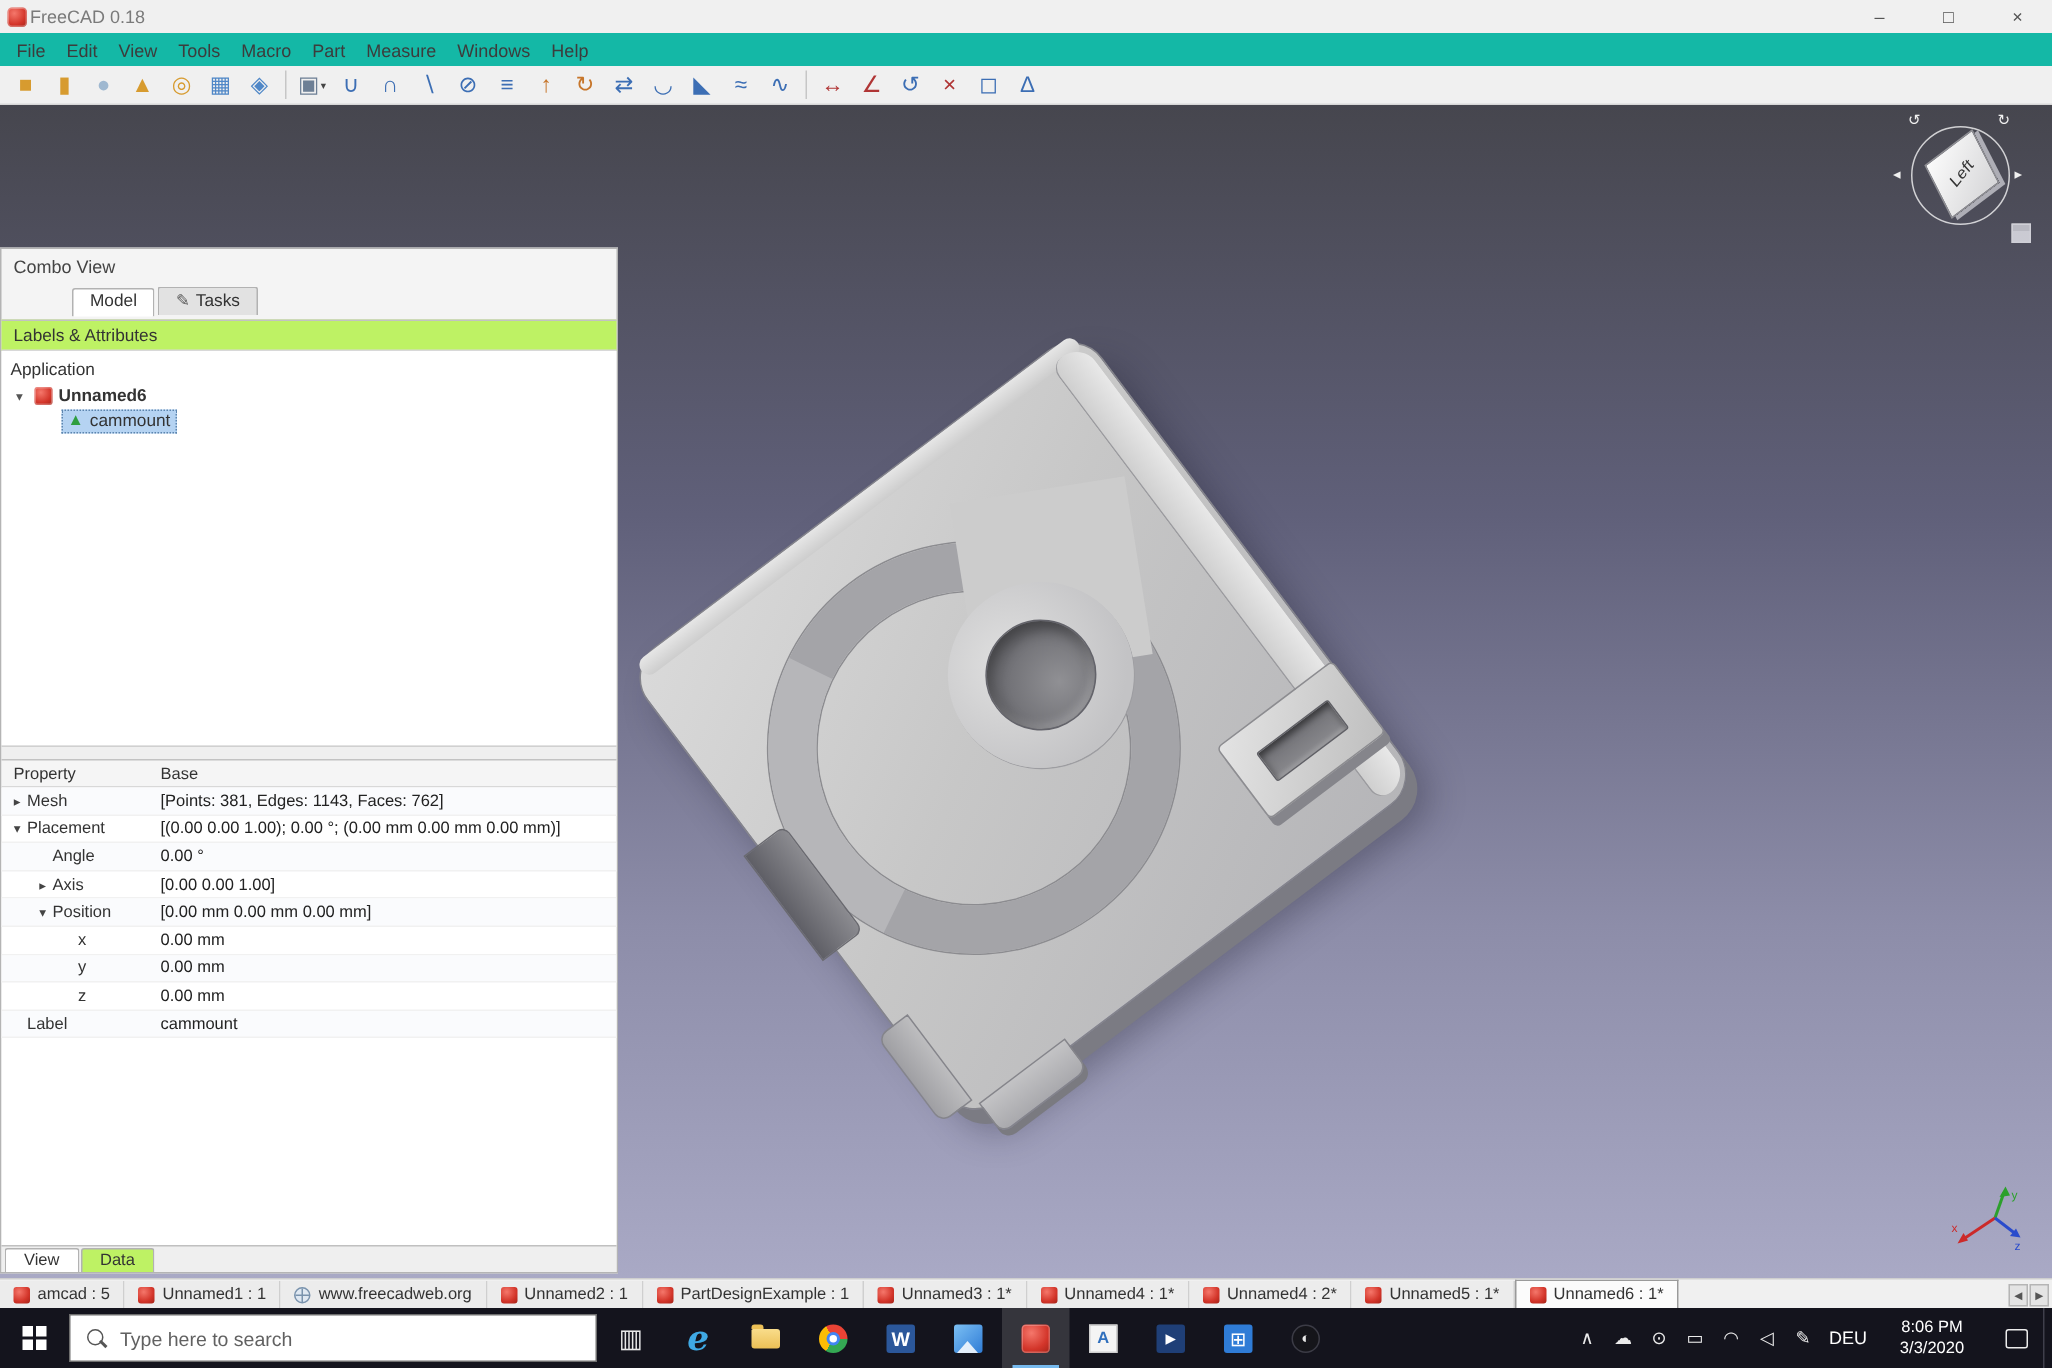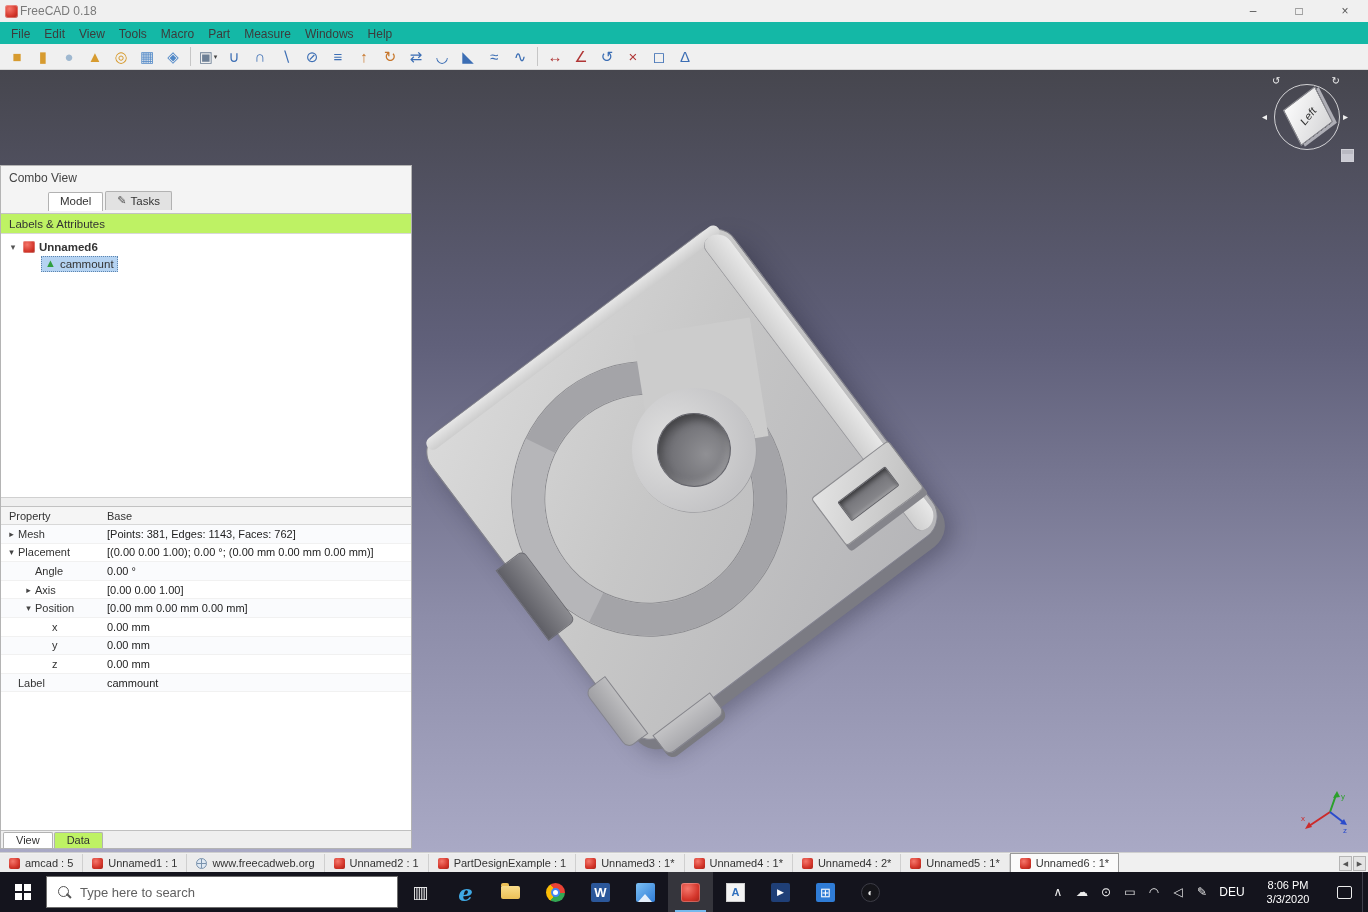--- a/index.html
+++ b/index.html
@@ -357,20 +357,23 @@
             <span>Model</span>
           </div>
           <div class="ct">
             <span class="pencil">✎</span>
             <span>Tasks</span>
           </div>
         </div>
       <div class="labels-hdr">Labels &amp; Attributes</div>
 
       <div class="tree">
+        <div class="tree-row">
+          <span>Application</span>
+        </div>
         <div class="tree-row doc">
           <span class="expander">▾</span>
           <span class="doc-badge fc-badge" style="margin-left:0"></span>
           <b>Unnamed6</b>
         </div>
         <div class="tree-row child">
           <span class="sel">
             <span class="mesh-badge">▲</span>
             <span>cammount</span>
           </span>

